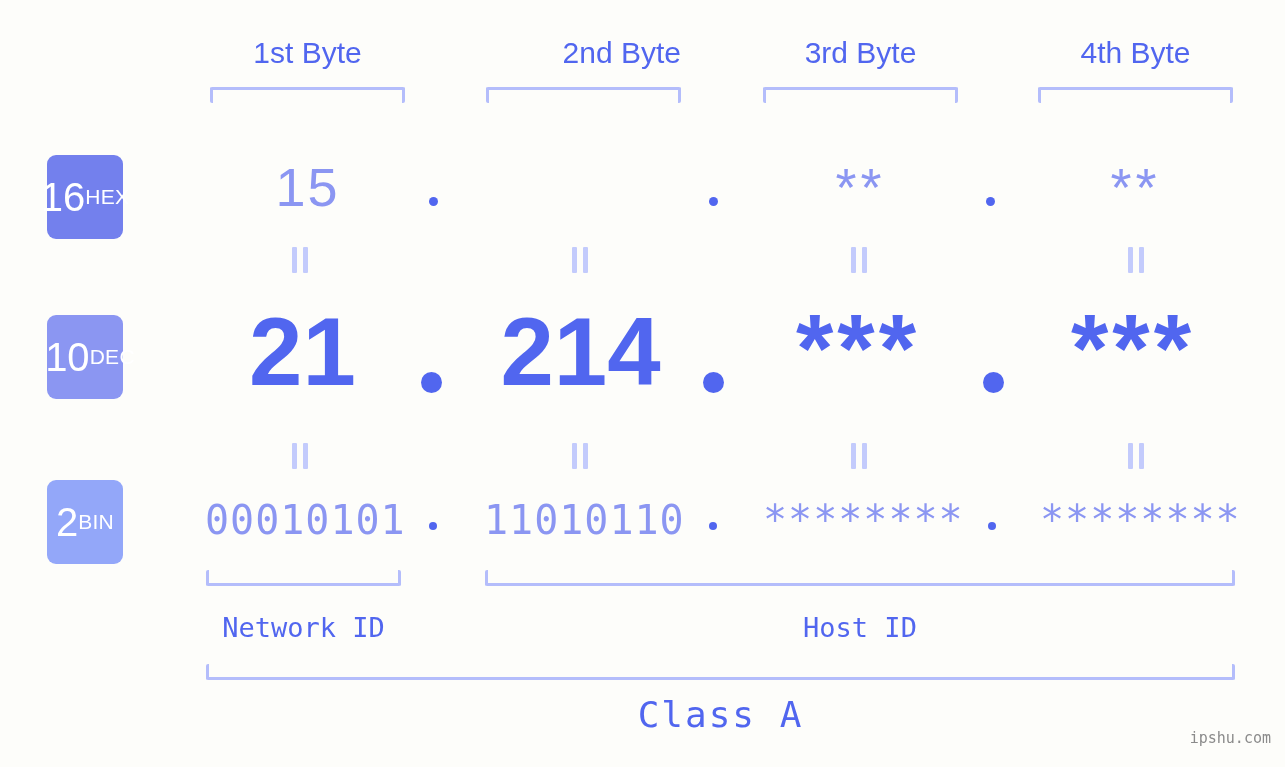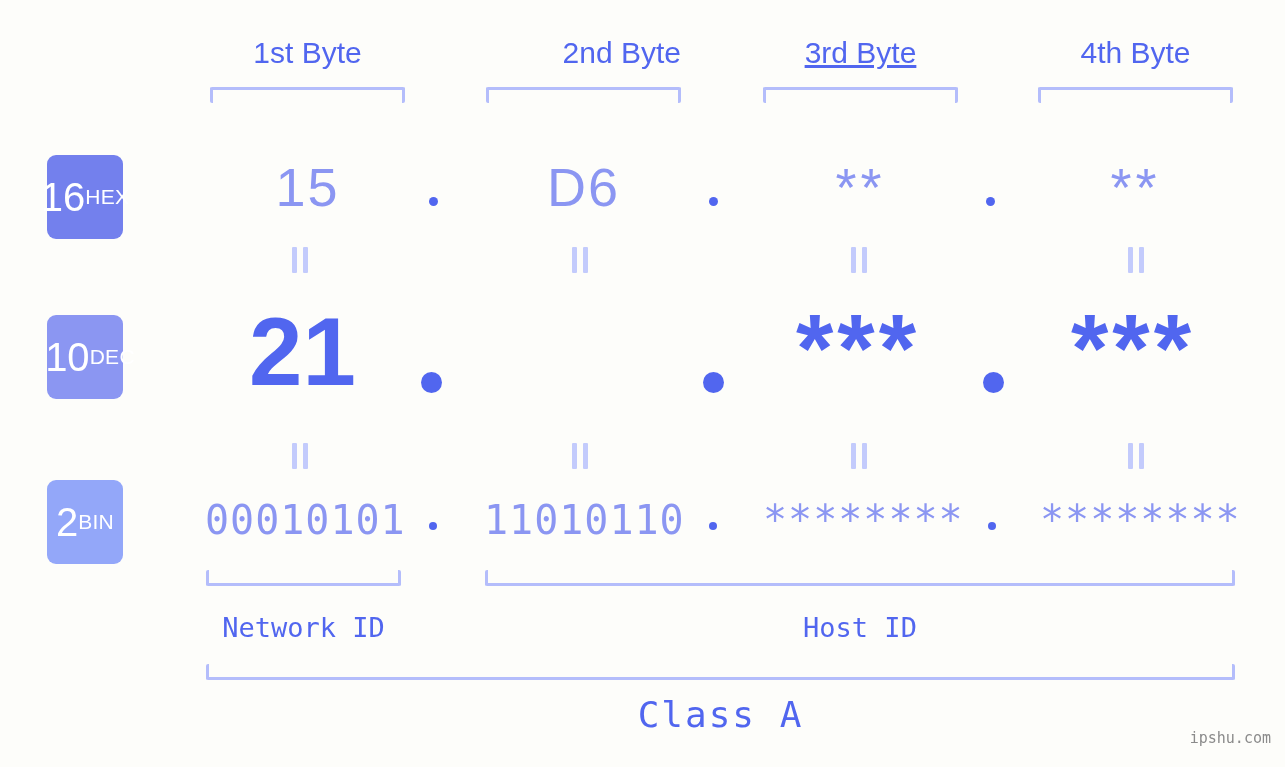--- a/index.html
+++ b/index.html
@@ -87,35 +87,34 @@
     font-family:"DejaVu Sans Mono", monospace;
   }
 </style>
 </head>
 <body>
 
 <div id="stage">
 
   <div class="byte-label" style="left:210px; width:195px;">1st Byte</div>
   <div class="byte-label" style="left:486px; width:195px;text-align:right;">2nd Byte</div>
-  <div class="byte-label" style="left:763px; width:195px;text-decoration:underline;">3rd Byte</div>
+  <div class="byte-label" style="left:763px; width:195px;">3rd Byte</div>
   <div class="byte-label" style="left:1038px; width:195px;">4th Byte</div>
 
   <div class="bracket down" style="left:210px; top:87px; width:195px;"></div>
   <div class="bracket down" style="left:486px; top:87px; width:195px;"></div>
   <div class="bracket down" style="left:763px; top:87px; width:195px;"></div>
   <div class="bracket down" style="left:1038px; top:87px; width:195px;"></div>
 
   <div class="badge" style="left:47px; top:155px; background:#7380ed;">
     <span class="num">16</span>
     <span class="nm">HEX</span>
   </div>
 
   <div class="cell hex-val" style="left:210px; top:157px; width:195px;">15</div>
-  <div class="cell hex-val" style="left:486px; top:157px; width:195px;">D6</div>
   <div class="cell hex-val stars" style="left:763px; top:157px; width:195px;">**</div>
   <div class="cell hex-val stars" style="left:1038px; top:157px; width:195px;">**</div>
 
   <div class="dot hex" style="left:429px; top:197px;"></div>
   <div class="dot hex" style="left:709px; top:197px;"></div>
   <div class="dot hex" style="left:986px; top:197px;"></div>
 
   <div class="eqmark" style="left:292px; top:247px;">
       <i class="a"></i>
       <i class="b"></i>
@@ -132,20 +131,21 @@
       <i class="a"></i>
       <i class="b"></i>
     </div>
 
   <div class="badge" style="left:47px; top:315px; background:#8b96f2;padding-left:10px;">
     <span class="num">10</span>
     <span class="nm">DEC</span>
   </div>
 
   <div class="cell dec-val" style="left:205px; top:300px; width:195px;">21</div>
+  <div class="cell dec-val" style="left:478px; top:300px; width:205px;">214</div>
   <div class="cell dec-val stars" style="left:758px; top:296px; width:200px;">***</div>
   <div class="cell dec-val stars" style="left:1033px; top:296px; width:200px;">***</div>
 
   <div class="dot dec" style="left:421px; top:372px;"></div>
   <div class="dot dec" style="left:703px; top:372px;"></div>
   <div class="dot dec" style="left:983px; top:372px;"></div>
 
   <div class="eqmark" style="left:292px; top:443px;">
       <i class="a"></i>
       <i class="b"></i>

